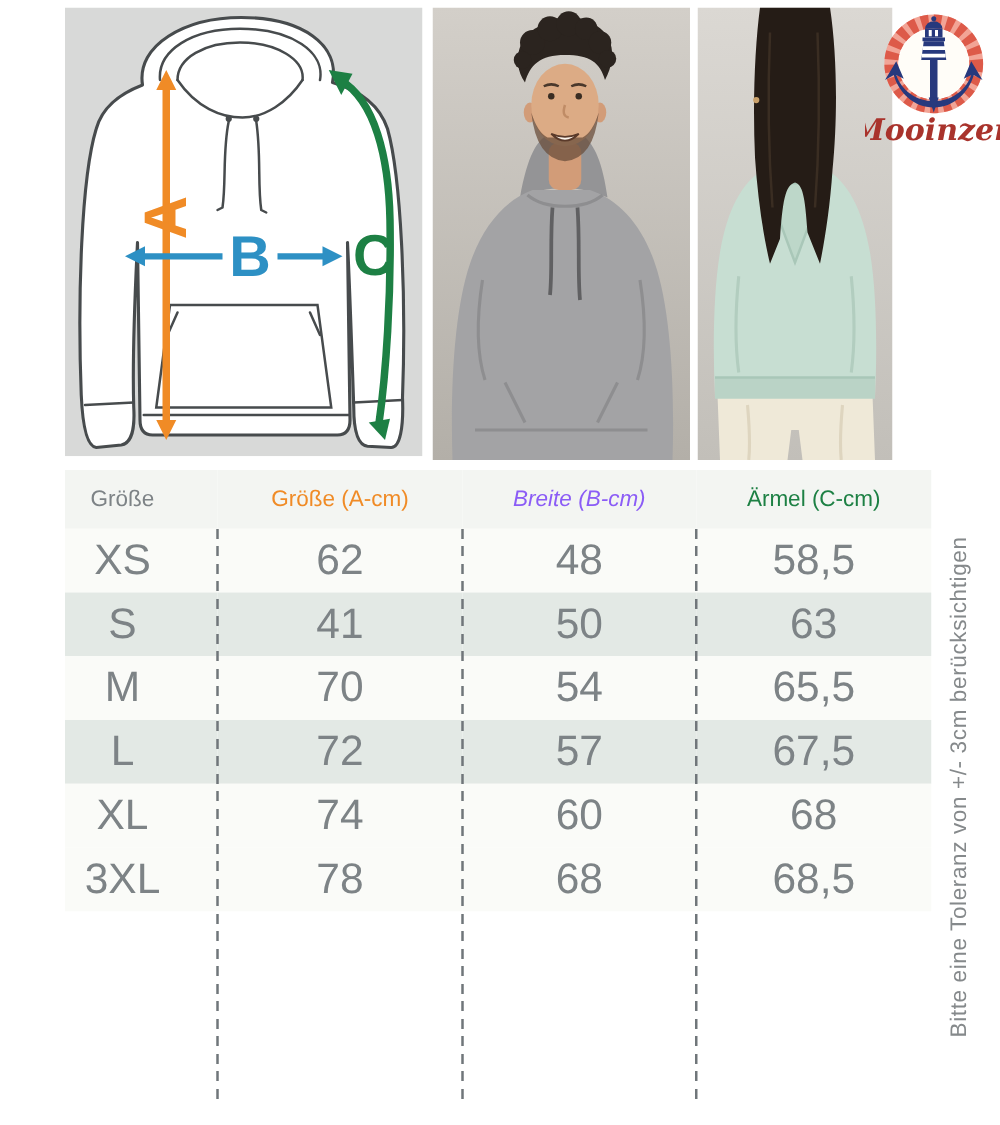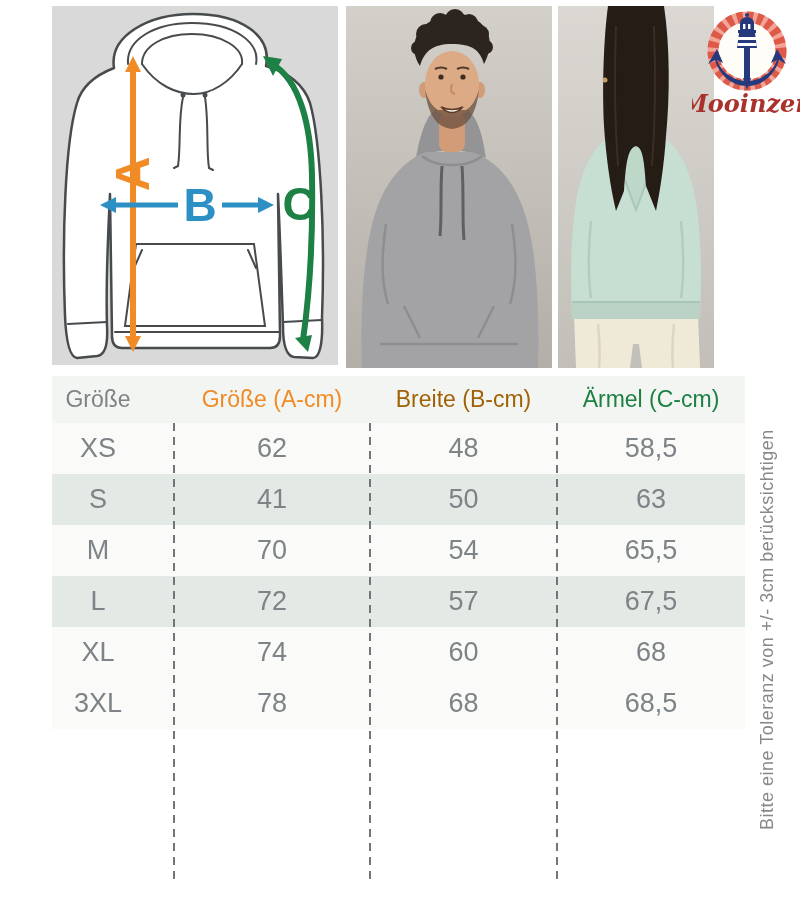--- a/index.html
+++ b/index.html
@@ -10,25 +10,25 @@
   .panel{position:absolute;top:6px;}
   #diagram-panel{left:52px;width:286px;height:359px;}
   #man-photo{left:346px;width:206px;height:362px;}
   #woman-photo{left:558px;width:156px;height:362px;}
   #brand-logo{left:692px;top:6px;width:110px;height:114px;}
   .panel svg{display:block;}
 
   #table-wrap{position:absolute;left:52px;top:376px;width:693px;}
   table{border-collapse:collapse;table-layout:fixed;width:693px;}
   th{
-    height:47px;font-size:23px;font-weight:400;background:#f3f5f2;
+    height:47px;font-size:18px;font-weight:400;background:#f3f5f2;
     color:#7d8386;text-align:center;vertical-align:middle;padding:0;
   }
   td{
-    height:51px;font-size:27px;font-weight:400;color:#7d8386;
+    height:51px;font-size:34px;font-weight:400;color:#7d8386;
     text-align:center;vertical-align:middle;background:#fafbf8;padding:0;
   }
   tr.stripe td{background:#e3e9e5;}
   td.col-size,th.col-size{padding-right:30px;}
   .vsep{
     position:absolute;width:2px;top:47px;height:459px;
     background:repeating-linear-gradient(180deg,#70767a 0 8px,transparent 8px 14px);
   }
   #vsep1{left:121px;} #vsep2{left:317px;} #vsep3{left:504px;}
 
@@ -194,21 +194,21 @@
     <colgroup>
         <col style="width:122px">
         <col style="width:196px">
         <col style="width:187px">
         <col style="width:188px">
       </colgroup>
     <thead>
       <tr>
           <th class="col-size" style="color: rgb(125, 131, 134);">Größe</th>
           <th style="color: rgb(240, 139, 38);">Größe (A-cm)</th>
-          <th style="color: #a16207;">Breite (B-cm)</th>
+          <th style="color: #8b5cf6; font-style: italic;">Breite (B-cm)</th>
           <th style="color: rgb(29, 128, 68);">Ärmel (C-cm)</th>
         </tr>
     </thead>
     <tbody>
         <tr>
           <td class="col-size">XS</td>
           <td>62</td>
           <td>48</td>
           <td>58,5</td>
         </tr>

